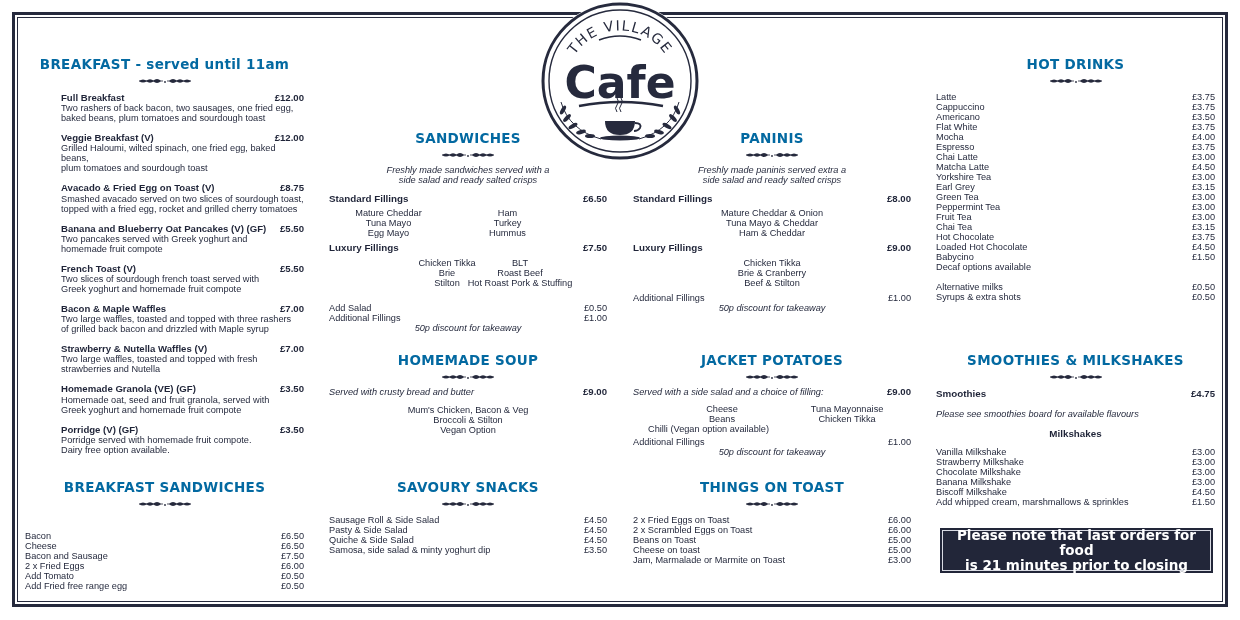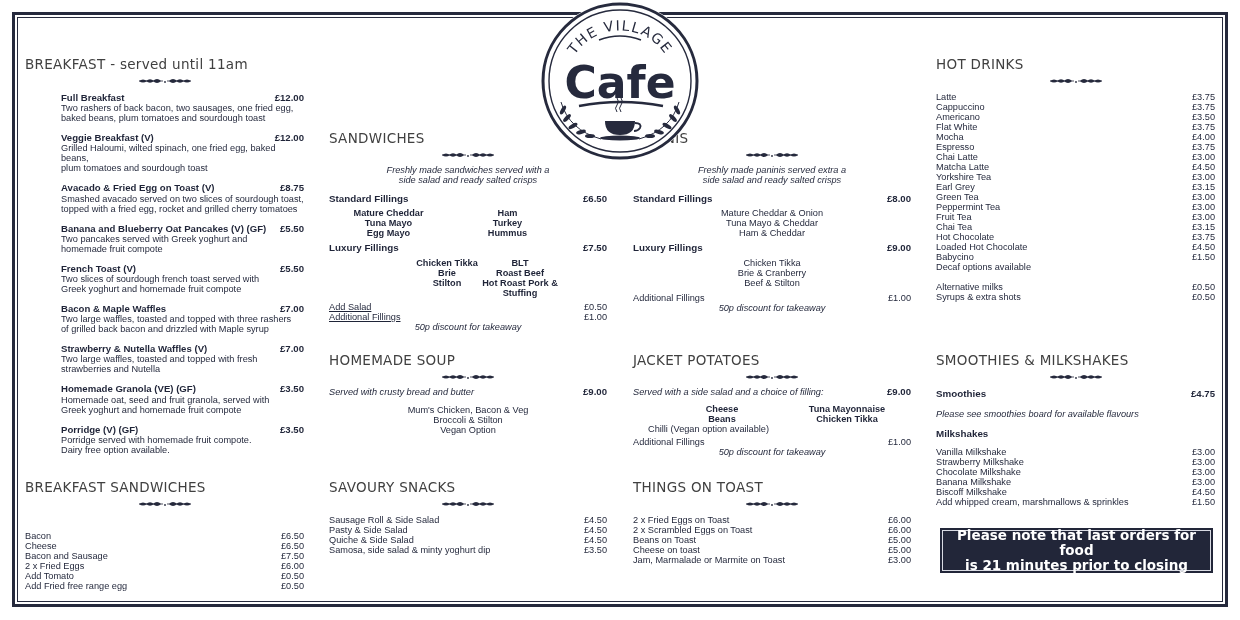--- a/index.html
+++ b/index.html
@@ -3,32 +3,32 @@
 <meta charset="utf-8">
 <style>
   * { box-sizing: border-box; margin: 0; padding: 0; }
   html, body { width: 1240px; height: 620px; background: #ffffff; overflow: hidden; }
   body { position: relative; font-family: "Liberation Sans", sans-serif; color: #1f2438; }
 
   .frame-outer { position: absolute; left: 12px; top: 12px; width: 1216px; height: 595px; border: 3px solid #262a3d; }
   .frame-inner { position: absolute; left: 17px; top: 17px; width: 1206px; height: 585px; border: 1px solid #262a3d; }
 
   .col { position: absolute; }
-  .heading { font-family: "DejaVu Sans", sans-serif; font-weight: normal; font-size: 13.5px; text-align: left; letter-spacing: 0.3px; color: #404040; }
+  .heading { font-family: "DejaVu Sans", sans-serif; font-weight: bold; font-size: 13.5px; text-align: center; letter-spacing: 0.3px; color: #0369a1; }
   .divider { display: block; margin: 4px auto 0 auto; width: 56px; height: 10px; }
   .item { font-size: 9.4px; line-height: 10.2px; position: relative; }
   .item-name { font-weight: bold; font-size: 9.6px; }
   .item-desc { font-size: 9.2px; line-height: 10px; }
   .price { position: absolute; right: 0; top: 0; font-size: 9.6px; font-weight: bold; }
   .price-plain { position: absolute; right: 0; top: 0; font-size: 9.2px; }
   .italic { font-style: italic; font-size: 9.2px; line-height: 10px; }
   .center { text-align: center; }
   .row { position: relative; font-size: 9.2px; line-height: 10px; height: 10px; }
   .fillings { display: flex; justify-content: center; font-size: 9.2px; line-height: 10px; text-align: center; }
-  .fillings .fc { flex: 1; font-weight: bold; }
+  .fillings .fc { flex: 1; }
   .bold-row { font-weight: bold; font-size: 9.8px; }
 
   .notice { position: absolute; left: 940px; top: 528px; width: 273px; height: 45px; background: #222639; padding: 2px; }
   .notice-inner { width: 100%; height: 100%; border: 1px solid #d9dbe3; display: flex; align-items: center; justify-content: center; text-align: center; color: #ffffff; font-family: "DejaVu Sans", sans-serif; font-weight: bold; font-size: 13.5px; line-height: 15px; }
 
   .logo { position: absolute; left: 541px; top: 2px; width: 158px; height: 158px; background: #ffffff; border-radius: 50%; }
 </style>
 </head>
 <body>
 
@@ -156,21 +156,21 @@
       <div>Chicken Tikka</div>
       <div>Brie</div>
       <div>Stilton</div>
     </div>
     <div class="fc" style="flex:0 0 108px; margin-left:-66px;">
       <div>BLT</div>
       <div>Roast Beef</div>
       <div>Hot Roast Pork &amp; Stuffing</div>
     </div>
   </div>
-  <div style="margin-top:4px;text-decoration:underline;">
+  <div style="margin-top:15px;">
     <div class="row"><span>Add Salad</span><span class="price-plain">£0.50</span></div>
     <div class="row"><span>Additional Fillings</span><span class="price-plain">£1.00</span></div>
   </div>
   <div class="italic center">50p discount for takeaway</div>
 </div>
 
 <div class="col" style="left:329px; top:352px; width:278px;">
   <div class="heading">HOMEMADE SOUP</div>
   <svg class="divider">
       <use href="#orn"></use>
@@ -306,21 +306,21 @@
 <div class="col" style="left:936px; top:352px; width:279px;">
   <div class="heading">SMOOTHIES &amp; MILKSHAKES</div>
   <svg class="divider">
       <use href="#orn"></use>
     </svg>
   <div class="row bold-row" style="margin-top:7px; height:12px;">
     <span>Smoothies</span>
     <span class="price">£4.75</span>
   </div>
   <div class="italic" style="margin-top:8px;">Please see smoothies board for available flavours</div>
-  <div class="bold-row" style="margin-top:9px; font-size:9.8px;">Milkshakes</div>
+  <div class="bold-row" style="margin-top:9px; font-size:9.8px;text-align:center;">Milkshakes</div>
   <div id="shakes-list" style="margin-top:8px;">
       <div class="row"><span>Vanilla Milkshake</span><span class="price-plain">£3.00</span></div>
       <div class="row"><span>Strawberry Milkshake</span><span class="price-plain">£3.00</span></div>
       <div class="row"><span>Chocolate Milkshake</span><span class="price-plain">£3.00</span></div>
       <div class="row"><span>Banana Milkshake</span><span class="price-plain">£3.00</span></div>
       <div class="row"><span>Biscoff Milkshake</span><span class="price-plain">£4.50</span></div>
       <div class="row"><span>Add whipped cream, marshmallows &amp; sprinkles</span><span class="price-plain">£1.50</span></div>
     </div>
 </div>
 

